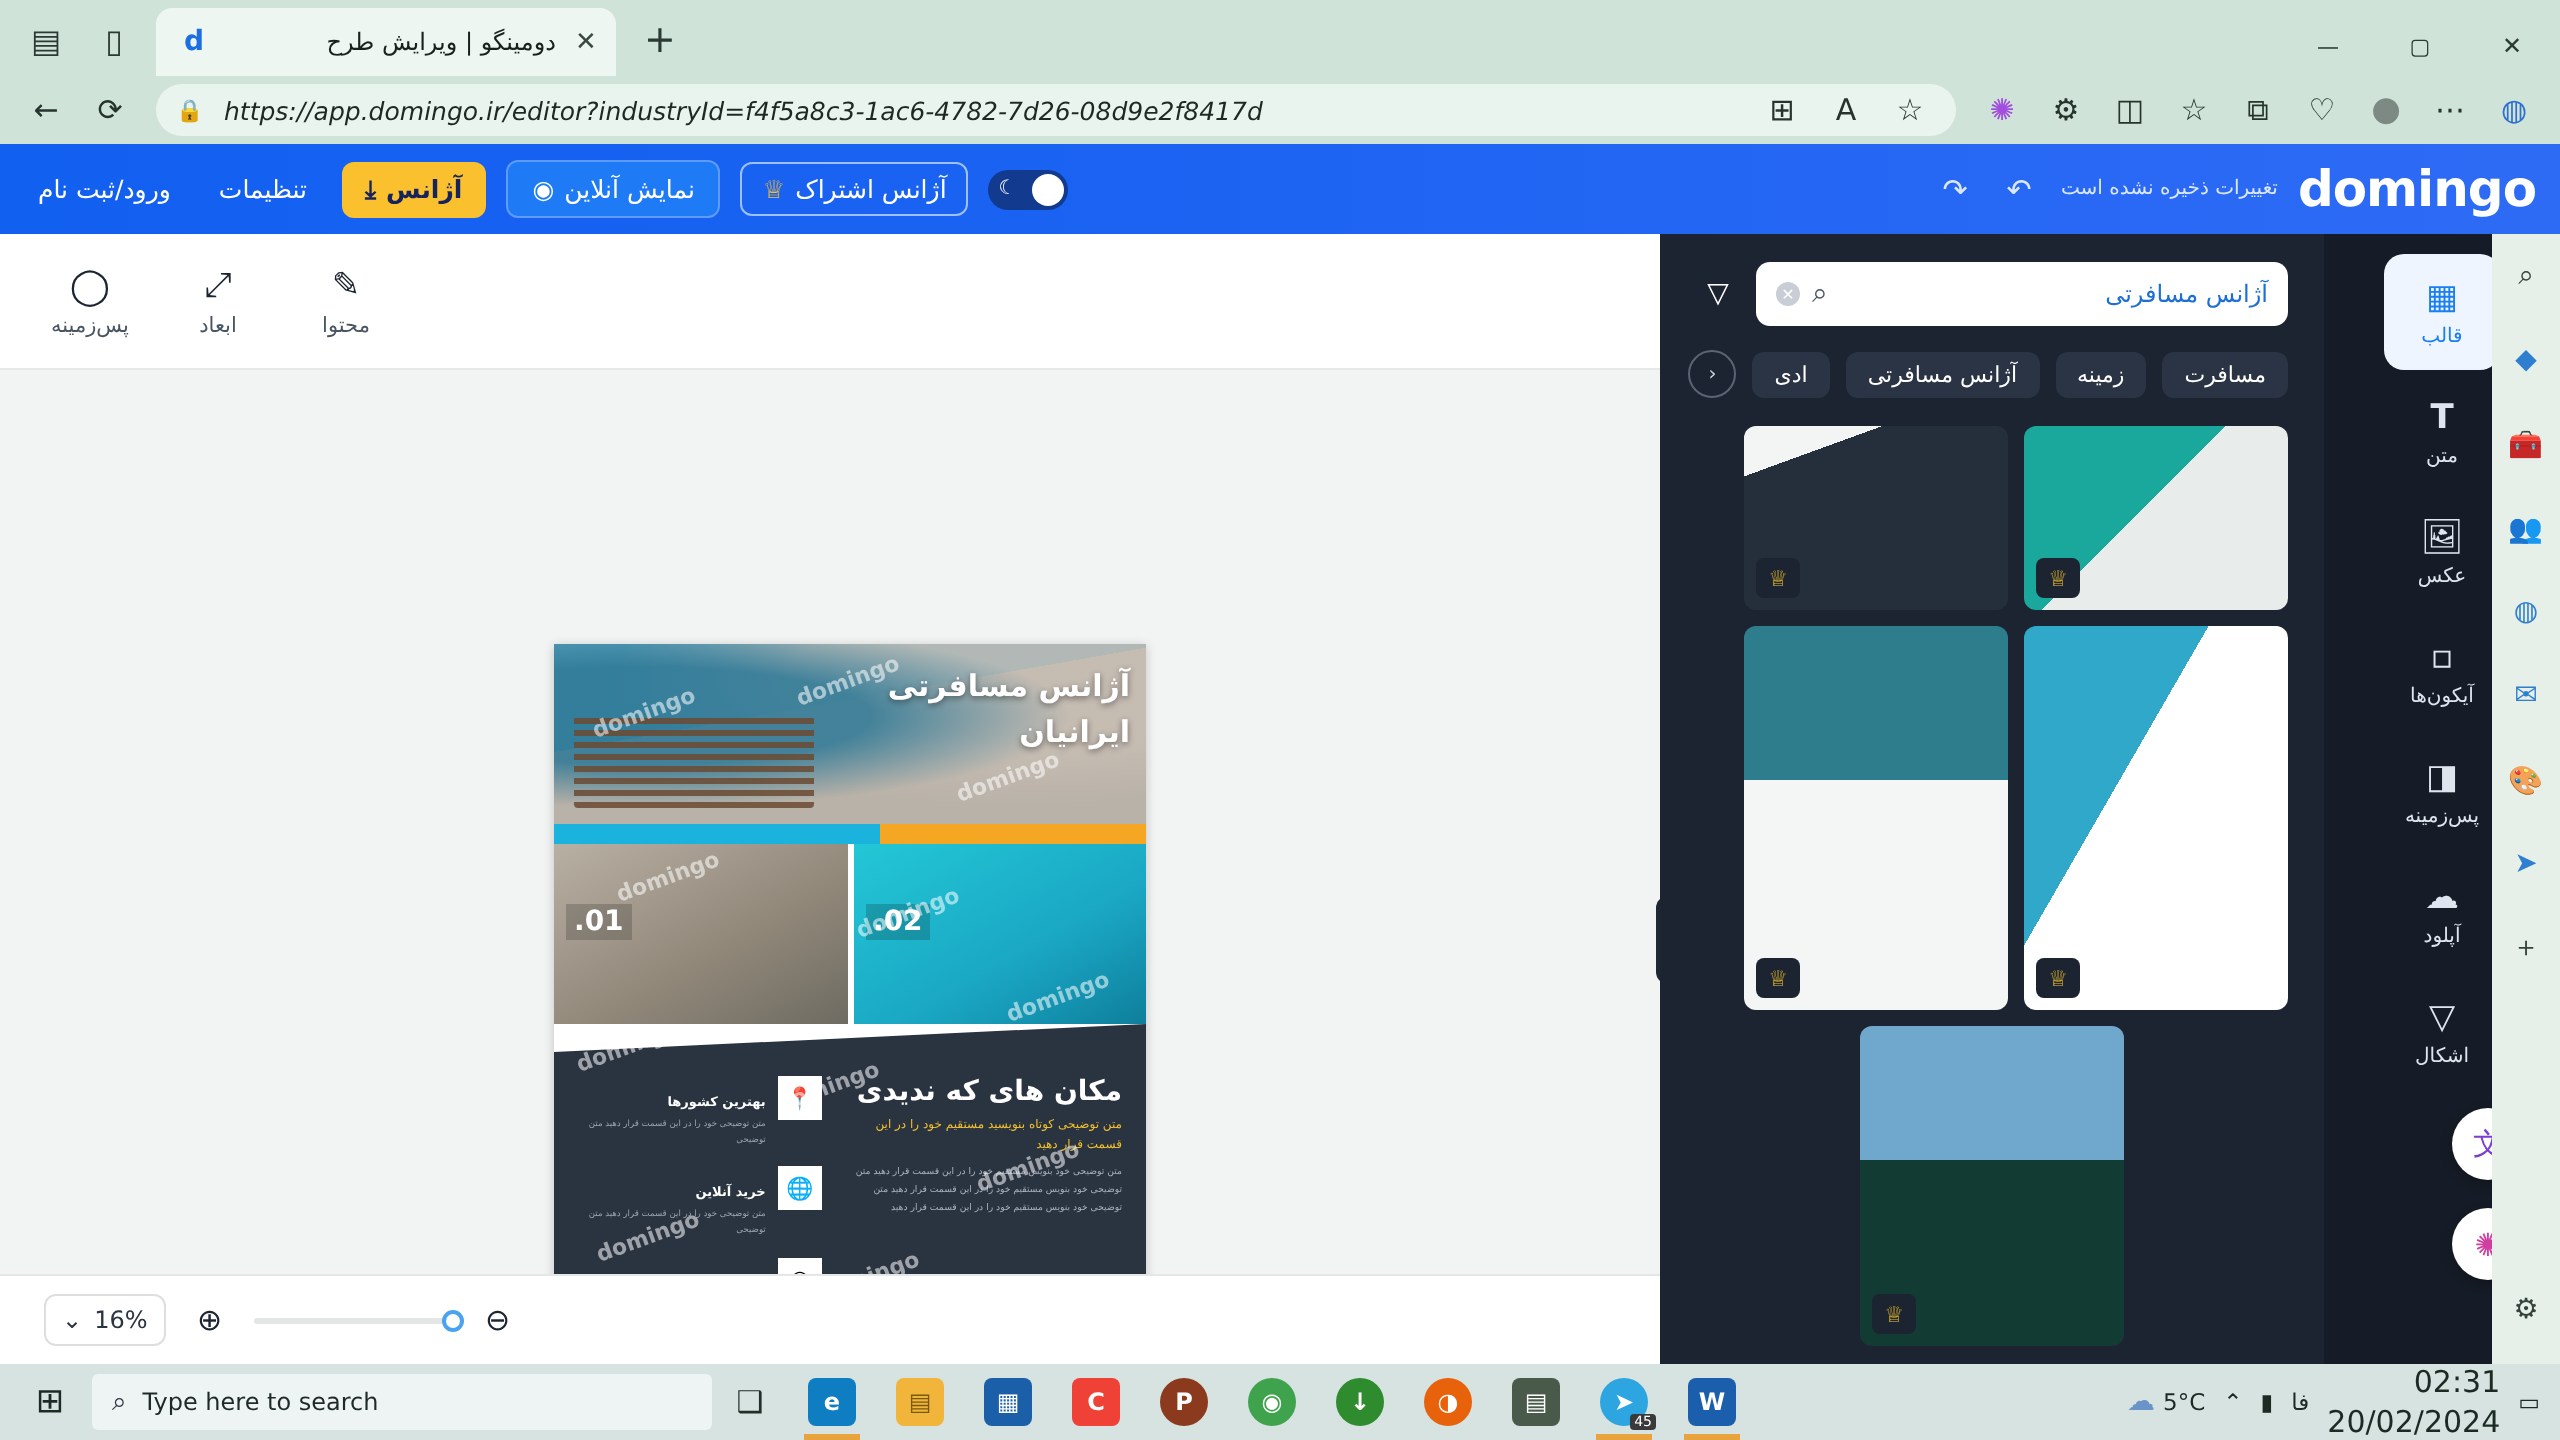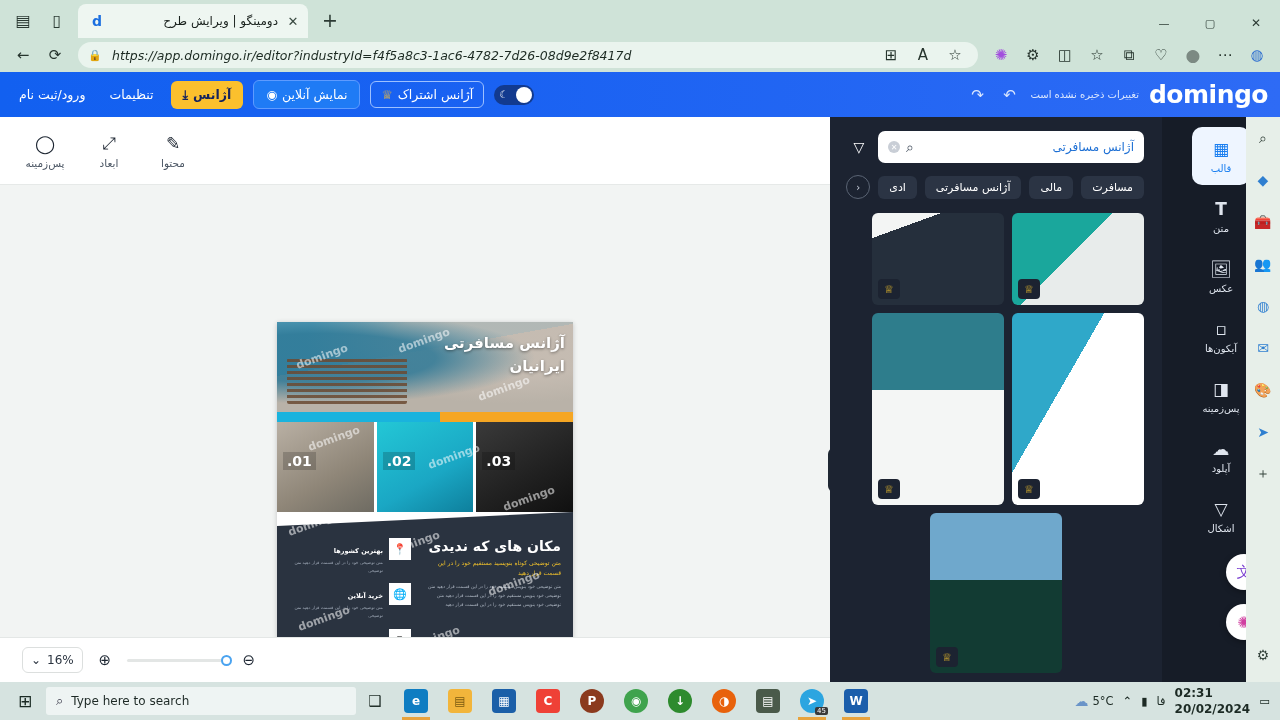--- a/index.html
+++ b/index.html
@@ -178,21 +178,21 @@
   .tb-search .txt { font-size:12px; color:#1e2a26; }
   .tb-task { width:38px; height:38px; display:flex; align-items:center; justify-content:center; font-size:15px; color:#22302a; }
   .tb-app { width:44px; height:38px; display:flex; align-items:center; justify-content:center; position:relative; }
   .tb-app .sq { width:24px; height:24px; border-radius:4px; display:flex; align-items:center; justify-content:center;
     color:#fff; font-size:12px; font-weight:bold; }
   .tb-app.active:after { content:""; position:absolute; bottom:0; left:8px; right:8px; height:3px; background:#e8a33d; }
   .tb-app .badge { position:absolute; right:6px; bottom:5px; background:#3a3a3a; color:#fff; font-size:7px;
     padding:0 2px; border-radius:2px; }
   .tray { margin-left:auto; display:flex; align-items:center; gap:9px; padding-right:6px; }
   .tray-item { font-size:11.5px; color:#1c2a24; display:flex; align-items:center; gap:4px; }
-  .clock { font-size:12px; color:#1c2a24; text-align:left; line-height:1.35;font-weight:bold; }
+  .clock { font-size:15px; color:#1c2a24; text-align:right; line-height:1.35; }
 </style>
 </head>
 <body>
 
 <div class="screen">
 
   <div class="browser-chrome">
     <div class="tabstrip">
       <div class="tabstrip-btn">▤</div>
       <div class="tabstrip-btn">▯</div>
@@ -287,23 +287,20 @@
         </div>
 
         <div class="poster-band"></div>
 
         <div class="poster-tiles">
           <div class="ptile tile1">
             <span class="num">.01</span>
           </div>
           <div class="ptile tile2">
             <span class="num">.02</span>
-          </div>
-          <div class="ptile tile3">
-            <span class="num">.03</span>
           </div>
         </div>
 
         <div class="poster-dark">
           <div class="pd-inner">
             <div class="pd-left">
               <div class="pd-title">مکان های که ندیدی</div>
               <div class="pd-sub">متن توضیحی کوتاه بنویسید مستقیم خود را در این قسمت قرار دهید</div>
               <div class="pd-body">متن توضیحی خود بنویس مستقیم خود را در این قسمت قرار دهید متن توضیحی خود بنویس مستقیم خود را در این قسمت قرار دهید متن توضیحی خود بنویس مستقیم خود را در این قسمت قرار دهید</div>
             </div>
@@ -378,21 +375,21 @@
         <div class="search-box">
           <span class="sv">آژانس مسافرتی</span>
           <span style="font-size:14px;color:#4a5563">⌕</span>
           <span class="sclear">✕</span>
         </div>
         <div class="filter-icon">▽</div>
       </div>
 
       <div class="chips">
         <div class="chip">مسافرت</div>
-        <div class="chip">مالی</div>
+        <div class="chip">زمینه</div>
         <div class="chip">آژانس مسافرتی</div>
         <div class="chip">ادی</div>
         <div class="chip-nav">‹</div>
       </div>
 
       <div class="tpl-grid">
         <div class="tpl">
           <div class="t1"></div>
           <span class="crown">♕</span>
         </div>

